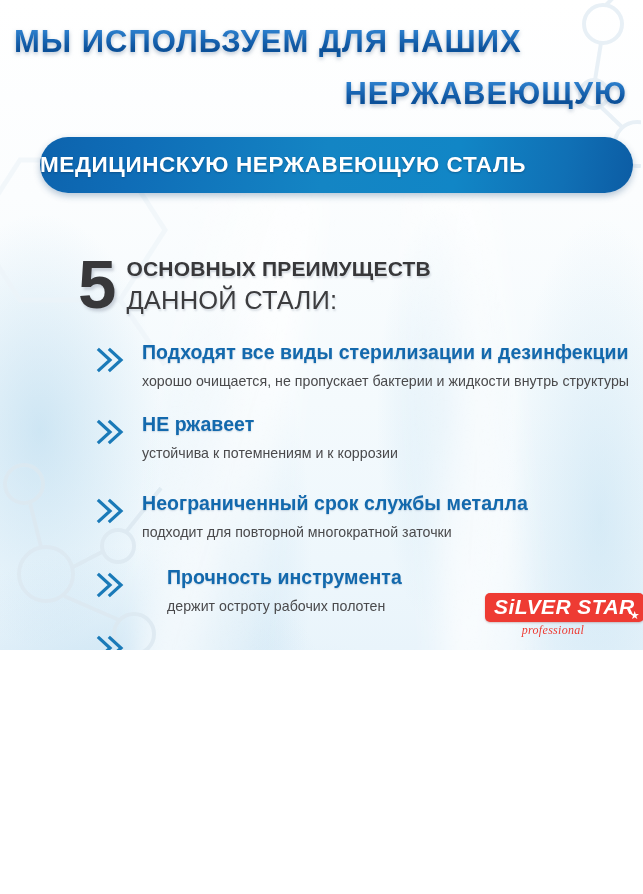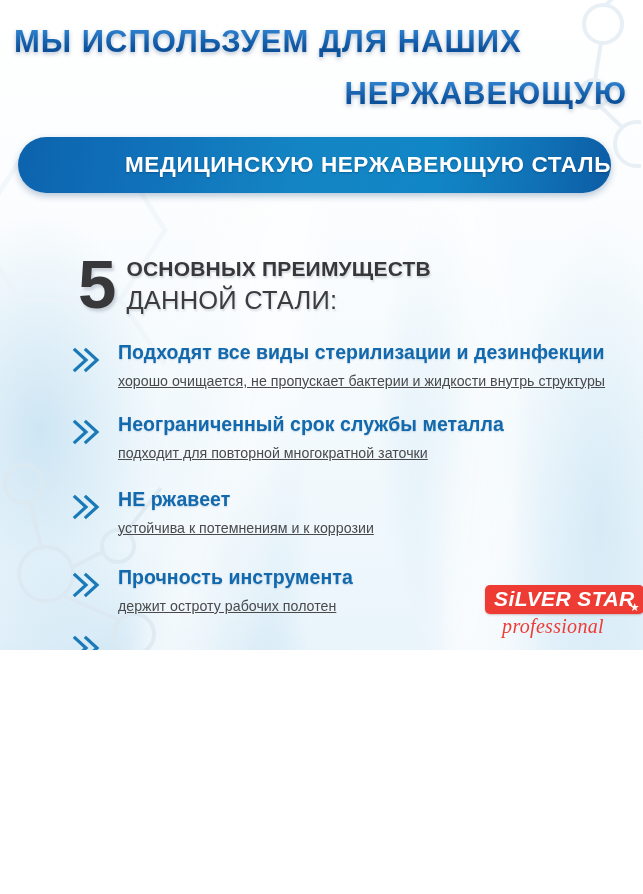--- a/index.html
+++ b/index.html
@@ -72,30 +72,30 @@
   }
   .head-line-2 {
     position: absolute;
     right: 16px;
     top: 78px;
   }
 
   
   .banner {
     position: absolute;
-    left: 18px;
+    left: 40px;
     top: 137px;
     width: 593px;
     height: 56px;
     border-radius: 28px;
     background: linear-gradient(100deg, #0d63ad 0%, #0f6db7 16%, #1485c4 48%, #1186c6 70%, #1070b5 88%, #0c5ca4 100%);
     box-shadow: 0 3px 7px rgba(20,70,120,0.30);
     display: flex;
     align-items: center;
-    justify-content: flex-end;
+    justify-content: flex-start;
   }
   .banner-text {
     color: #ffffff;
     font-weight: bold;
     font-size: 22.5px;
     letter-spacing: 0.6px;
     white-space: nowrap;
     text-shadow: 0 1px 2px rgba(8,50,90,0.45);
   }
 
@@ -134,21 +134,21 @@
     letter-spacing: 0.2px;
     line-height: 1.12;
     margin-top: 6px;
     white-space: nowrap;
     text-shadow: 1px 2px 2px rgba(150,160,175,0.35);
   }
 
   
   .benefits {
     position: absolute;
-    left: 72px;
+    left: 96px;
     top: 341px;
     width: 540px;
   }
   .benefit {
     position: relative;
     display: flex;
     align-items: flex-start;
   }
   .chev {
     flex: 0 0 46px;
@@ -164,21 +164,20 @@
     line-height: 1.21;
     letter-spacing: 0.05px;
     text-shadow: 0 1px 1.5px rgba(150,170,190,0.45);
   }
   .b-sub {
     color: #4a4a4c;
     font-size: 14.2px;
     line-height: 1.40;
     margin-top: 7px;
     letter-spacing: 0.02px;
-    text-decoration: underline;
   }
 
   
   .logo {
     position: absolute;
     right: 22px;
     bottom: 12px;
     width: 136px;
     text-align: center;
   }
@@ -204,21 +203,21 @@
     position: absolute;
     right: 4px;
     bottom: 1px;
     color: #ffffff;
     font-size: 11px;
     line-height: 1;
   }
   .logo-sub {
     color: #ee3b33;
     font-style: italic;
-    font-size: 20px;
+    font-size: 12px;
     letter-spacing: 0.3px;
     margin-top: 1px;
     font-family: "Liberation Serif", serif;
   }
 </style>
 </head>
 <body>
 
 <div id="poster">
 
@@ -283,51 +282,51 @@
             <polyline points="14,3 25,13 14,23"></polyline>
           </g>
         </svg>
       </div>
       <div class="benefit-body">
         <div class="b-title">Подходят все виды стерилизации и дезинфекции</div>
         <div class="b-sub">хорошо очищается, не пропускает бактерии и жидкости внутрь структуры</div>
       </div>
     </div>
 
+    <div class="benefit" style="margin-bottom:28px;">
+      <div class="chev">
+        <svg width="30" height="26" viewBox="0 0 30 26">
+          <g fill="none" stroke="#1a7ab8" stroke-width="3.2" stroke-linecap="square">
+            <polyline points="3,3 14,13 3,23"></polyline>
+            <polyline points="14,3 25,13 14,23"></polyline>
+          </g>
+        </svg>
+      </div>
+      <div class="benefit-body">
+        <div class="b-title">НЕ ржавеет</div>
+        <div class="b-sub">устойчива к потемнениям и к коррозии</div>
+      </div>
+    </div>
+
     <div class="benefit" style="margin-bottom:24px;">
       <div class="chev">
         <svg width="30" height="26" viewBox="0 0 30 26">
           <g fill="none" stroke="#1a7ab8" stroke-width="3.2" stroke-linecap="square">
             <polyline points="3,3 14,13 3,23"></polyline>
             <polyline points="14,3 25,13 14,23"></polyline>
           </g>
         </svg>
       </div>
       <div class="benefit-body">
         <div class="b-title">Неограниченный срок службы металла</div>
         <div class="b-sub">подходит для повторной многократной заточки</div>
       </div>
     </div>
 
-    <div class="benefit" style="margin-bottom:28px;">
-      <div class="chev">
-        <svg width="30" height="26" viewBox="0 0 30 26">
-          <g fill="none" stroke="#1a7ab8" stroke-width="3.2" stroke-linecap="square">
-            <polyline points="3,3 14,13 3,23"></polyline>
-            <polyline points="14,3 25,13 14,23"></polyline>
-          </g>
-        </svg>
-      </div>
-      <div class="benefit-body">
-        <div class="b-title">НЕ ржавеет</div>
-        <div class="b-sub">устойчива к потемнениям и к коррозии</div>
-      </div>
-    </div>
-
-    <div class="benefit" style="margin-bottom:12px;">
+    <div class="benefit" style="margin-bottom:12px;gap:25px;">
       <div class="chev">
         <svg width="30" height="26" viewBox="0 0 30 26">
           <g fill="none" stroke="#1a7ab8" stroke-width="3.2" stroke-linecap="square">
             <polyline points="3,3 14,13 3,23"></polyline>
             <polyline points="14,3 25,13 14,23"></polyline>
           </g>
         </svg>
       </div>
       <div class="benefit-body">
         <div class="b-title">Прочность инструмента</div>

